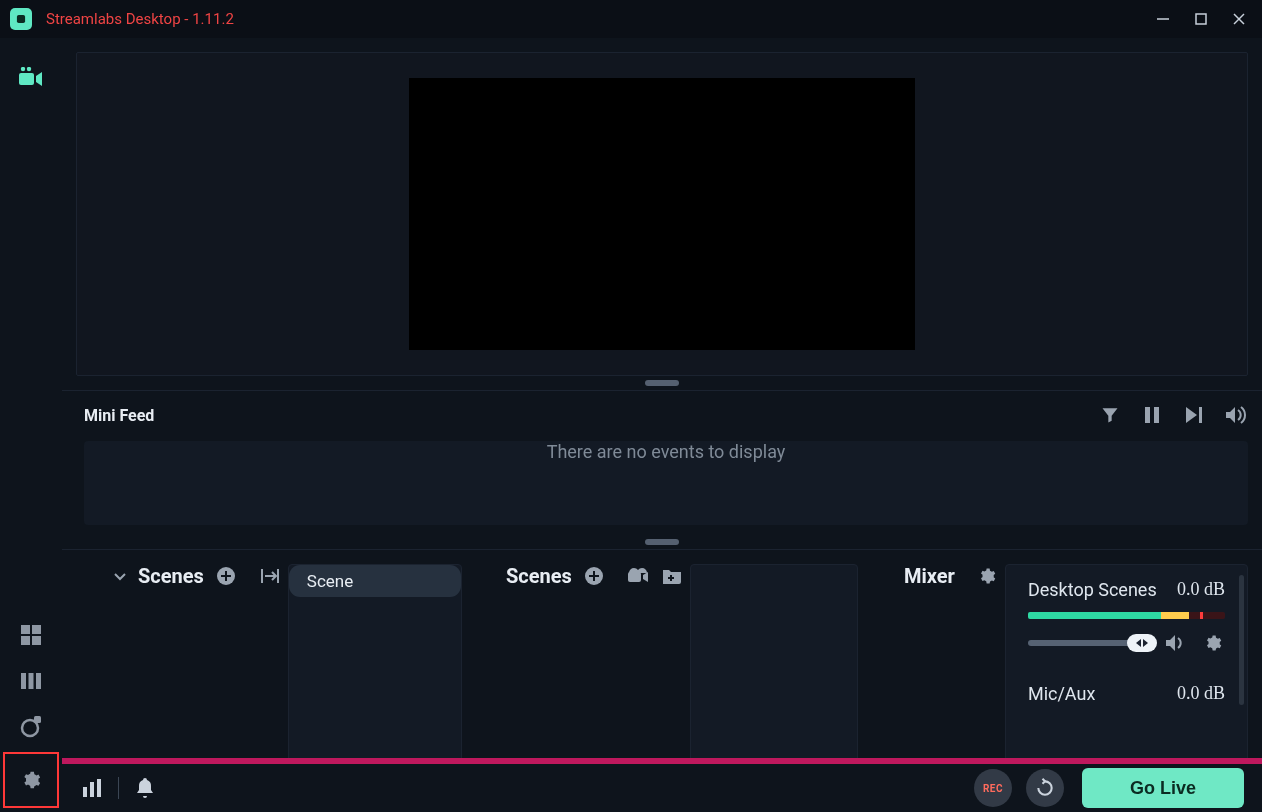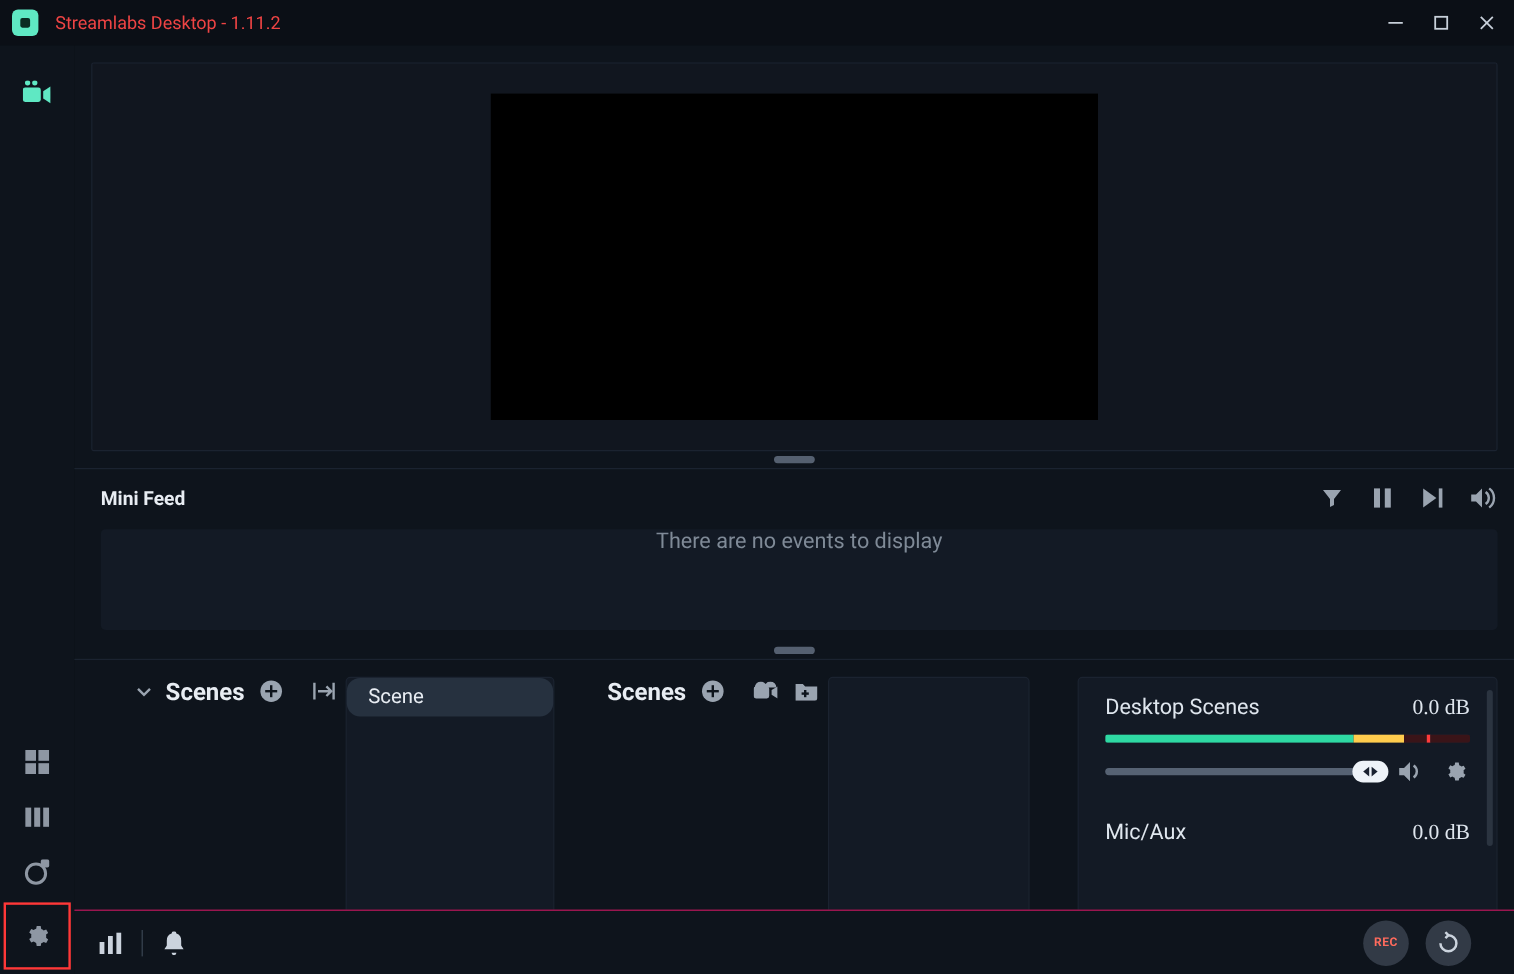--- a/index.html
+++ b/index.html
@@ -178,21 +178,21 @@
   .mixer .panel-body{overflow:hidden;position:relative;}
   .mixer .scroll-ind{position:absolute;right:3px;top:10px;width:5px;height:130px;background:#2b3440;border-radius:3px;}
 
   
   .footer {
     position:absolute;
     left:62px; bottom:0;
     height:54px;
     width:calc(1262px - 62px);
     background:#0e141c;
-    border-top:1px solid #be185d;
+    border-top:6px solid #be185d;
     display:flex; align-items:center;
     padding: 0 18px;
   }
   .footer .ficon{ color:#cbd3dd; width:24px;height:24px;display:flex;align-items:center;justify-content:center;}
   .footer .divider{ width:1px;height:22px;background:#3b4654;margin:0 14px;}
   .footer .fspacer{flex:1;}
   .rec-btn{ width:38px;height:38px;border-radius:19px;background:#323a46;color:#ff6b5d;font-size:10px;font-weight:700;display:flex;align-items:center;justify-content:center;margin-right:14px;letter-spacing:0.5px;}
   .round-btn{ width:38px;height:38px;border-radius:19px;background:#323a46;color:#cbd3dd;display:flex;align-items:center;justify-content:center;margin-right:18px;}
   .golive{ background:#6fe8c5; color:#0b2b22; font-weight:600; font-size:18px; border:none; border-radius:6px; height:40px; width:162px; }
 
@@ -364,20 +364,29 @@
               <path d="M1 2h6l2 2h10v10a2 2 0 01-2 2H1z"></path>
               <rect x="8" y="7" width="2" height="6" fill="#0e141c"></rect>
               <rect x="6" y="9" width="6" height="2" fill="#0e141c"></rect>
             </svg>
         </span>
       </div>
       <div class="panel-body"></div>
     </div>
 
     <div class="panel mixer">
+      <div class="panel-header">
+        <span>Mixer</span>
+        <span class="hspacer"></span>
+        <span class="iconbtn">
+          <svg width="18" height="18" viewBox="0 0 24 24" fill="currentColor">
+              <path d="M12 8a4 4 0 100 8 4 4 0 000-8zm9 4a7.5 7.5 0 00-.14-1.43l2.12-1.65-2-3.46-2.49 1a7.58 7.58 0 00-2.47-1.43L15.5 2h-4l-.52 2.63a7.58 7.58 0 00-2.47 1.43l-2.49-1-2 3.46 2.12 1.65A7.5 7.5 0 006 12c0 .49.05.96.14 1.43L4 15.08l2 3.46 2.49-1c.74.61 1.58 1.1 2.47 1.43L11.5 22h4l.52-2.63c.89-.33 1.73-.82 2.47-1.43l2.49 1 2-3.46-2.12-1.65c.09-.47.14-.94.14-1.43z"></path>
+            </svg>
+        </span>
+      </div>
       <div class="panel-body">
         <div class="scroll-ind"></div>
 
         <div class="mixer-row">
           <div class="top">
             <span>Desktop Scenes</span>
             <span class="db">0.0 dB</span>
           </div>
           <div class="meter">
             <div class="g" style="width:68%"></div>
@@ -434,13 +443,14 @@
   <div class="fspacer"></div>
   <div class="rec-btn">
       <span>REC</span>
     </div>
   <div class="round-btn">
     <svg width="20" height="20" viewBox="0 0 24 24" fill="none" stroke="currentColor" stroke-width="2.5">
         <path d="M4 12a8 8 0 108-8"></path>
         <polyline points="9 1 12 4 9 7"></polyline>
       </svg>
   </div>
+  <button class="golive">Go Live</button>
 </div>
 
 </body></html>

